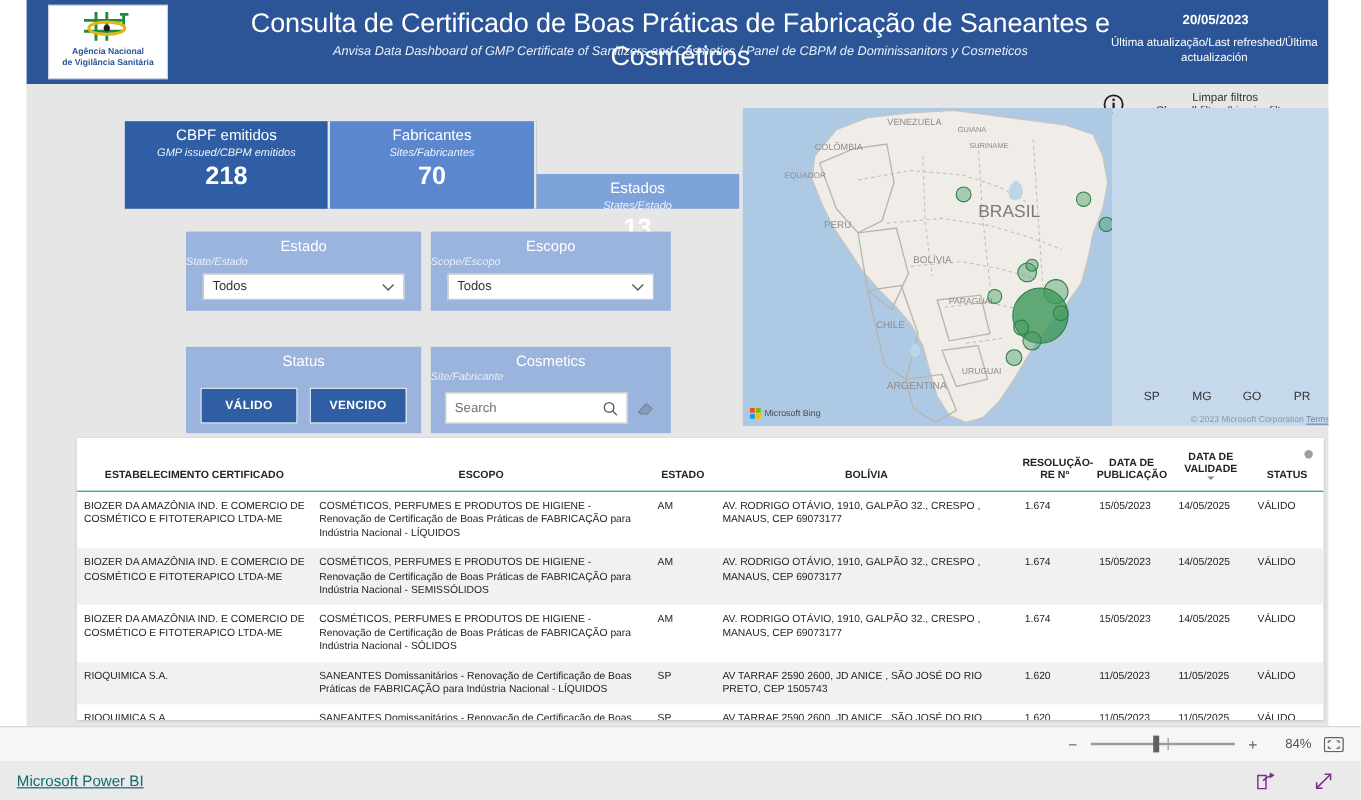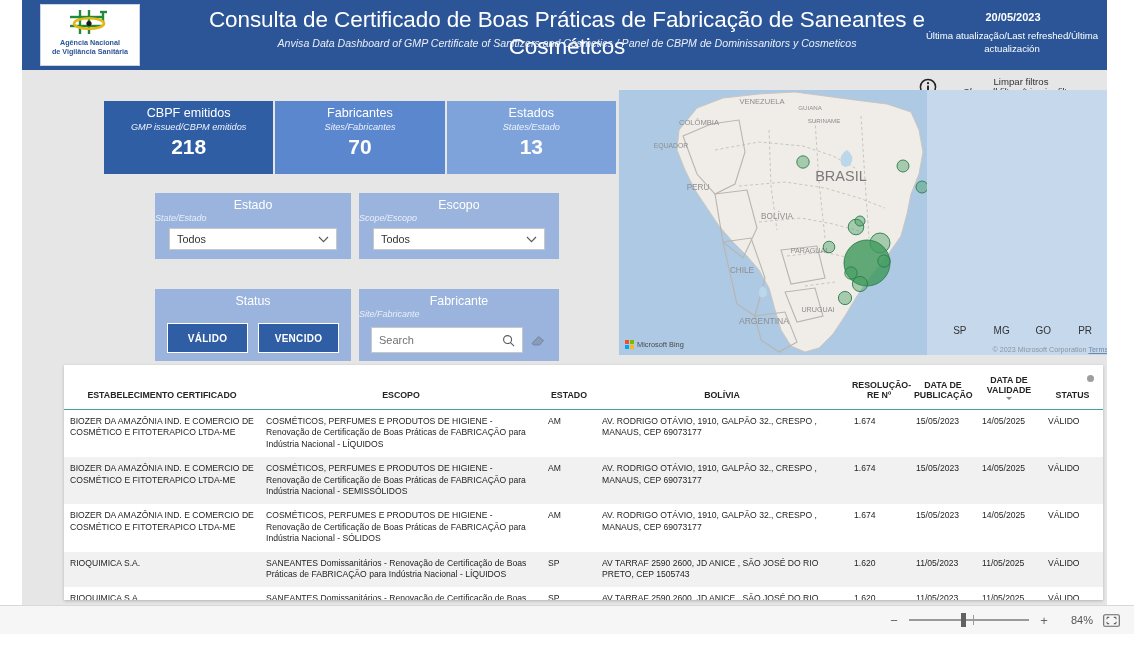--- a/index.html
+++ b/index.html
@@ -65,21 +65,21 @@
   .cf-text { flex:1; text-align: center; line-height: 11.5px; }
   .cf-1 { font-size: 9.6px; color: #333; }
   .cf-2 { font-size: 9.3px; color: #333; font-style: italic; }
 
   
   .kpi-row { position: absolute; left: 82px; top: 101px; width: 512px; height: 73px; display:flex; }
   .kpi {
     flex: 1; position: relative; color: #ffffff; text-align: center;
     padding-top: 5px; border-right: 2px solid #e6e6e6;
   }
-  .kpi:last-child { border-right: none; }
+  .kpi:last-child { border-right: none; margin-top: 44px; }
   .kpi.dark  { background: #2f5ea4; }
   .kpi.mid   { background: #5b87ce; }
   .kpi.light { background: #7ea3da; }
   .kpi-title { font-size: 12.6px; line-height: 15px; }
   .kpi-sub { font-size: 9.2px; font-style: italic; line-height: 12px; color:#eef2fa; }
   .kpi-value { font-size: 21px; font-weight: bold; line-height: 25px; margin-top: 1px; }
 
   
   .panel { position: absolute; background: #9bb4de; }
   .panel-title { text-align:center; color:#ffffff; font-size:12.4px; line-height:15px; padding-top:5px; }
@@ -284,21 +284,21 @@
 
     <div class="panel" id="panel-status">
       <div class="panel-title">Status</div>
       <div class="status-btns">
         <div class="status-btn">VÁLIDO</div>
         <div class="status-btn">VENCIDO</div>
       </div>
     </div>
 
     <div class="panel" id="panel-fabricante">
-      <div class="panel-title">Fabricante</div>
+      <div class="panel-title">Cosmetics</div>
       <div class="panel-sub">Site/Fabricante</div>
       <div class="search-wrap">
         <span class="sv">Search</span>
         <svg style="width:13px;height:13px" viewBox="0 0 14 14">
           <circle cx="6" cy="6" r="4.3" fill="none" stroke="#5a5a5a" stroke-width="1.2"></circle>
           <line x1="9.2" y1="9.2" x2="13" y2="13" stroke="#5a5a5a" stroke-width="1.2"></line>
         </svg>
       </div>
       <svg class="eraser-btn" viewBox="0 0 18 18">
         <path d="M3 12.5 L9.5 5.5 L14.5 9.5 L10.5 14 L5 14 Z" fill="#8a9bb5" stroke="#6f82a0" stroke-width="0.9"></path>
@@ -470,14 +470,29 @@
     </div>
     <span class="zoom-plus">+</span>
     <span class="zoom-pct">84%</span>
     <svg class="fit-icon" viewBox="0 0 17 13">
       <rect x="0.7" y="0.7" width="15.6" height="11.6" rx="1.4" fill="none" stroke="#666" stroke-width="1.1"></rect>
       <path d="M4 3.4 H6.2 M4 3.4 V5.2 M13 3.4 H10.8 M13 3.4 V5.2
                M4 9.6 H6.2 M4 9.6 V7.8 M13 9.6 H10.8 M13 9.6 V7.8" stroke="#666" stroke-width="1.1" fill="none"></path>
     </svg>
   </div>
 
+  <div id="footer">
+    <a class="pbi-link" href="#">Microsoft Power BI</a>
+    <div class="footer-actions">
+      <svg class="act-icon" viewBox="0 0 18 18">
+        <path d="M2.2 4.2 H9 V15.2 H2.2 Z" fill="none" stroke="#7b2f8e" stroke-width="1.2"></path>
+        <path d="M6.6 8.6 q4.2 -4.4 8.6 -4.5" fill="none" stroke="#7b2f8e" stroke-width="1.3"></path>
+        <path d="M12.2 1.6 L16.2 4.1 L12.2 6.7 Z" fill="#7b2f8e"></path>
+      </svg>
+      <svg class="act-icon" viewBox="0 0 18 18">
+        <path d="M3.2 14.8 L14.8 3.2" stroke="#7b2f8e" stroke-width="1.3" fill="none"></path>
+        <path d="M9.8 3.2 H14.8 V8.2" stroke="#7b2f8e" stroke-width="1.3" fill="none"></path>
+        <path d="M8.2 14.8 H3.2 V9.8" stroke="#7b2f8e" stroke-width="1.3" fill="none"></path>
+      </svg>
+    </div>
+  </div>
 
 </div>
 
 </body></html>

